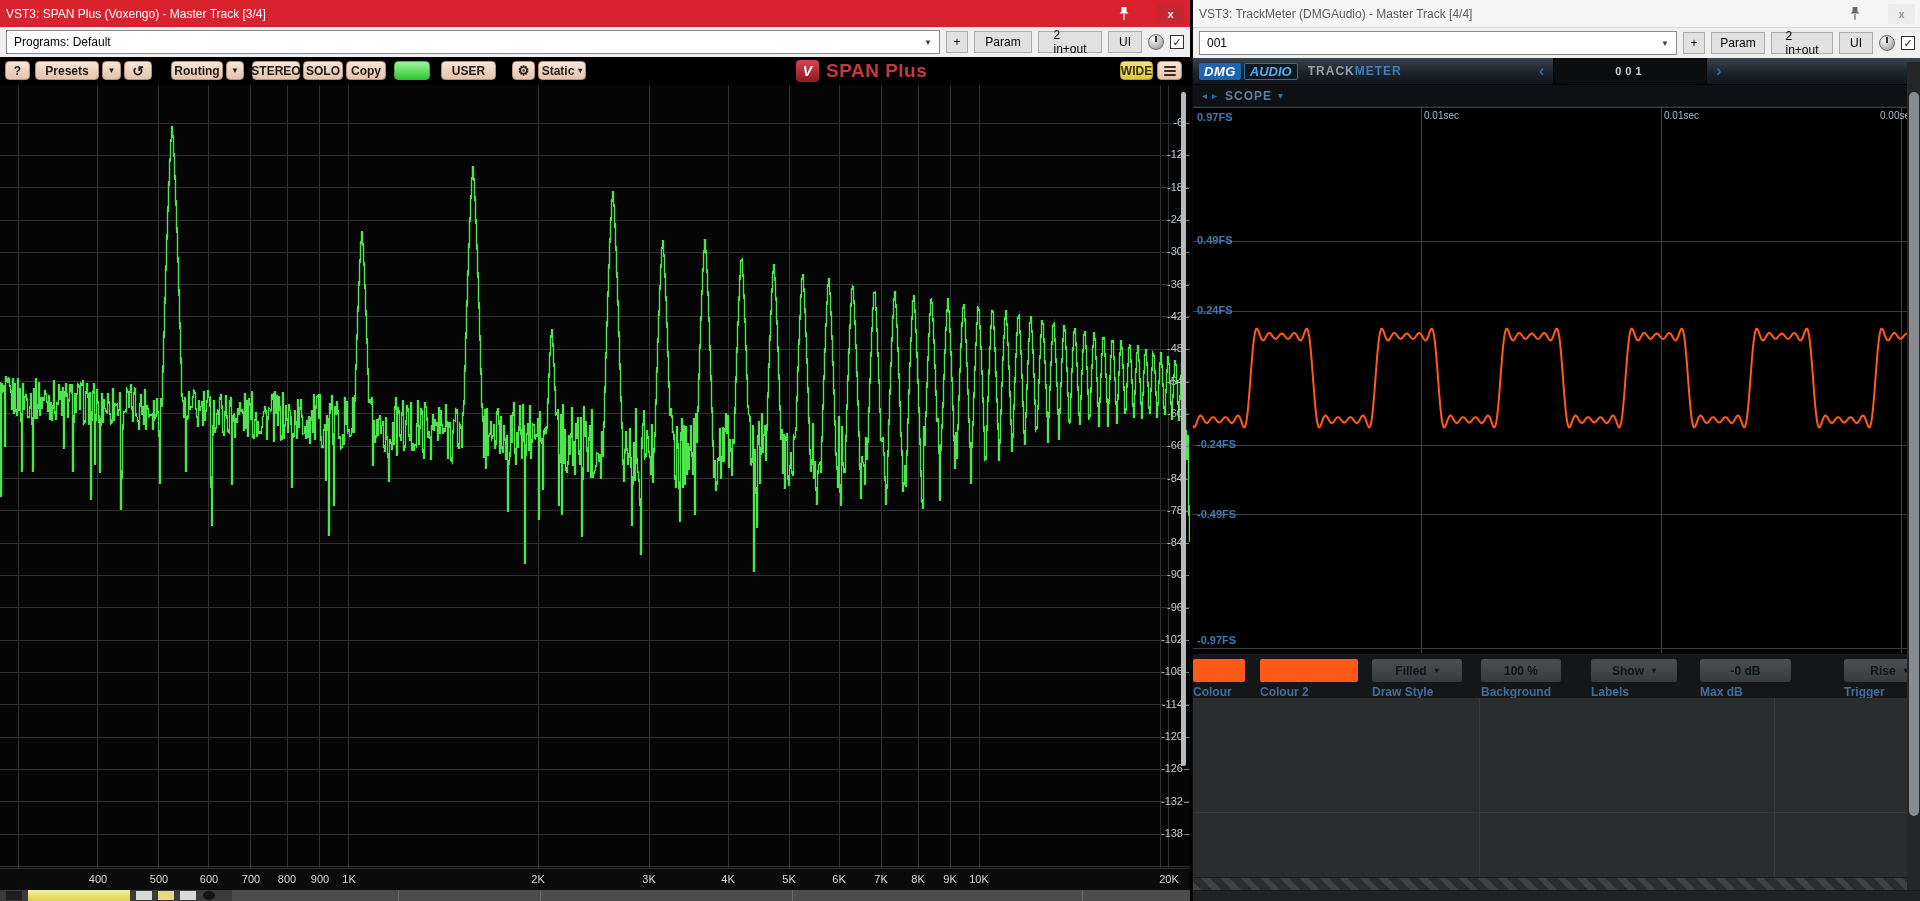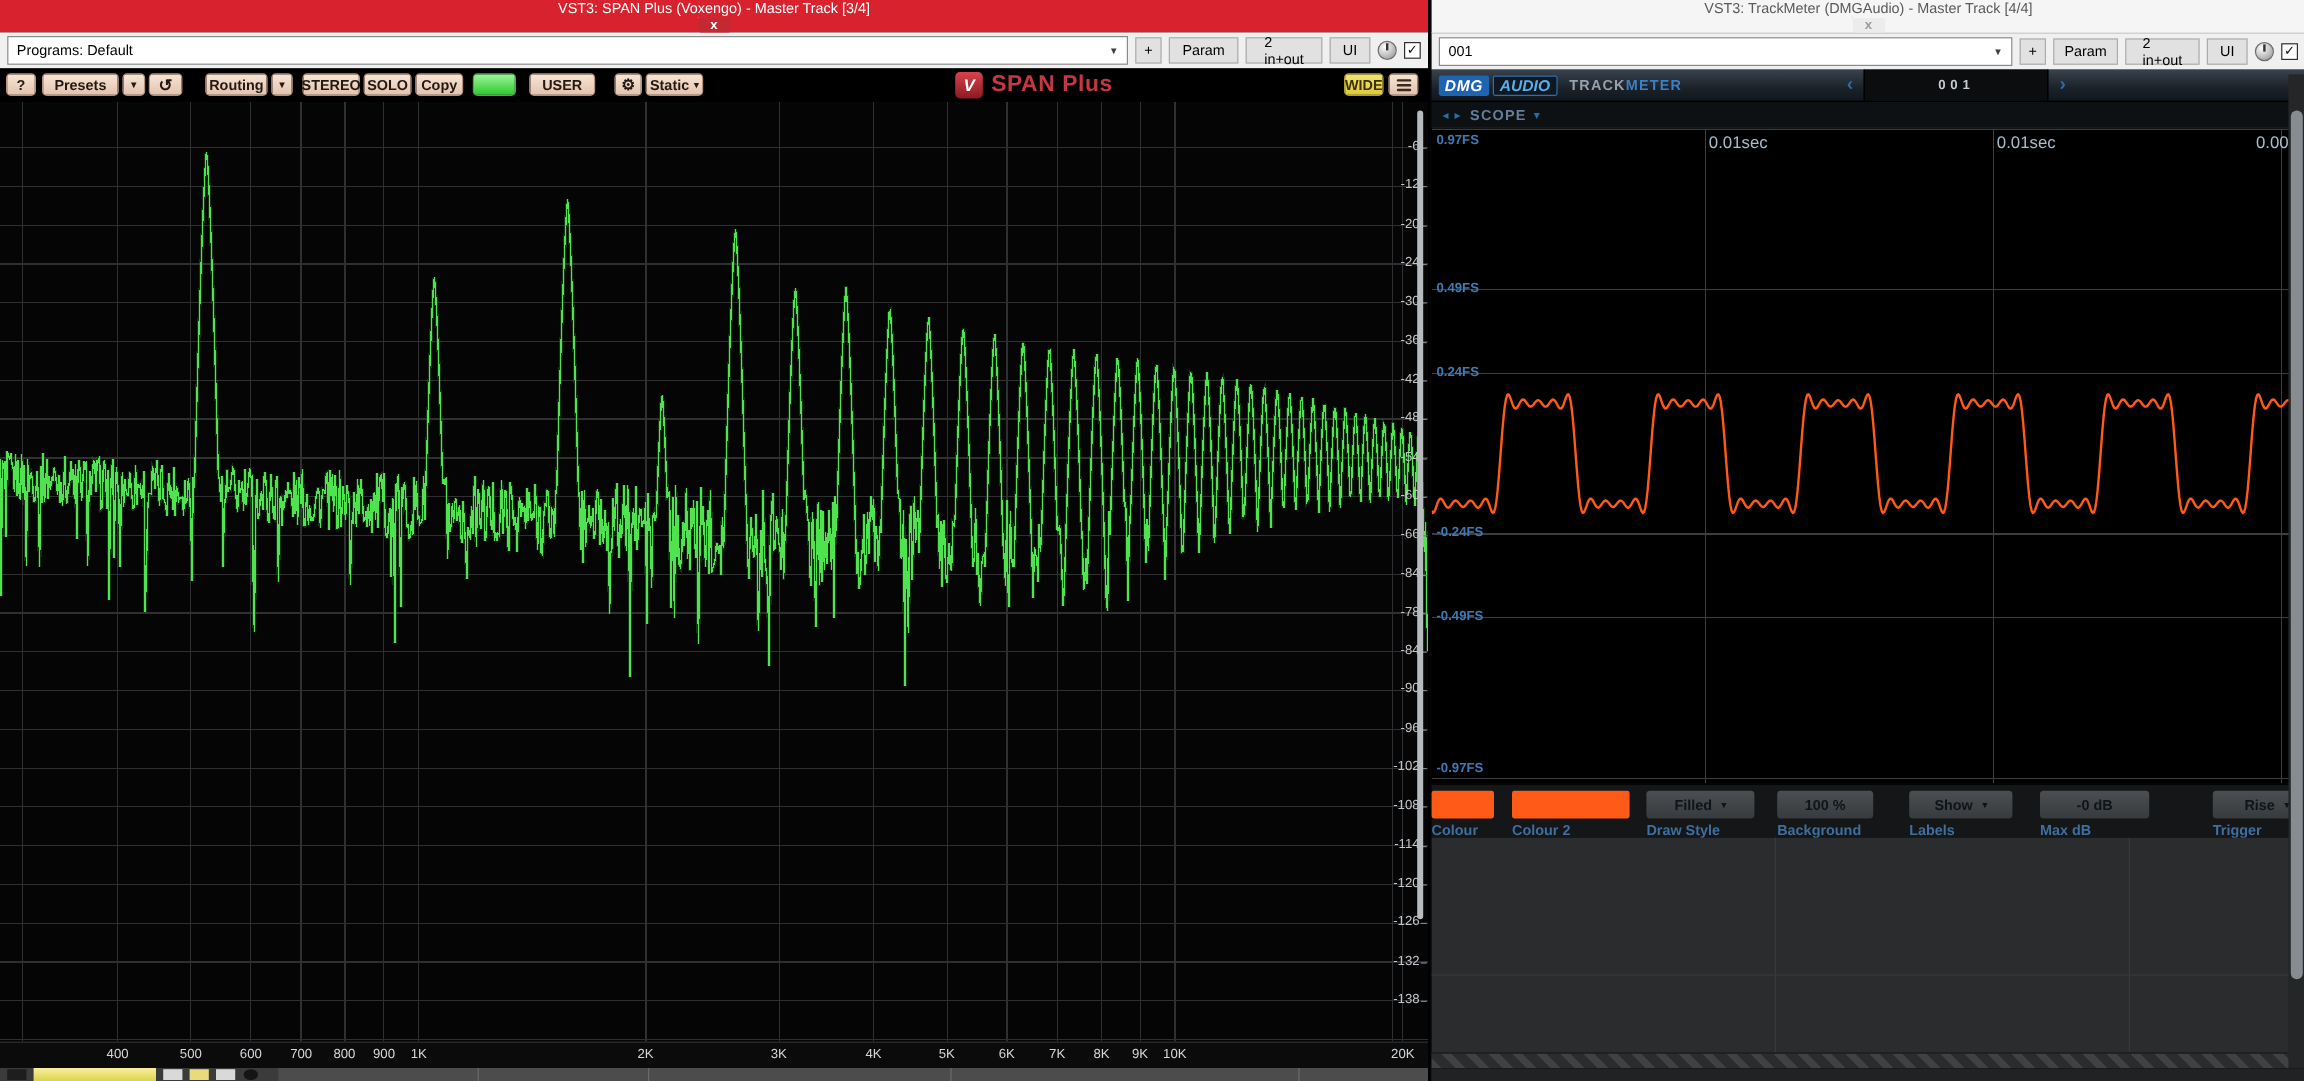--- a/index.html
+++ b/index.html
@@ -3,21 +3,21 @@
 <meta charset="utf-8">
 <style>
   html,body{margin:0;padding:0;background:#000;}
   body{width:1920px;height:901px;overflow:hidden;font-family:"Liberation Sans",sans-serif;-webkit-font-smoothing:antialiased;}
   .screen{position:relative;width:1920px;height:901px;background:#000;}
   .win{position:absolute;top:0;height:901px;}
   #span-win{left:0;width:1190px;}
   #tm-win{left:1192px;width:728px;border-left:1px solid #0a0a0a;}
 
   
-  .titlebar{height:27px;display:flex;align-items:center;padding:0 6px;font-size:12px;flex-direction:column;}
+  .titlebar{height:27px;display:flex;align-items:center;padding:0 6px;font-size:12px;}
   .titlebar.red{background:#d8232f;color:#fff;}
   .titlebar.light{background:#f5f5f5;color:#5a5a5a;border-bottom:1px solid #d8d8d8;}
   .tb-spacer{flex:1;}
   .pin{width:14px;height:15px;margin-right:26px;}
   .closebtn{width:27px;height:20px;border-radius:2px;display:flex;align-items:center;justify-content:center;font-size:11px;font-weight:700;cursor:default;}
   .closebtn.red{background:#c32833;color:#fff;}
   .closebtn.gray{background:#ececec;color:#9a9a9a;}
 
   
   .hostrow{height:30px;background:#f0f0f0;display:flex;align-items:center;padding:0 6px;gap:6px;}
@@ -73,21 +73,21 @@
 
   .scope-tab{height:22px;background:#0e1113;display:flex;align-items:center;padding-left:9px;gap:6px;border-bottom:1px solid #1c1e20;box-sizing:border-box;}
   .scope-tab .arrows{color:#2a6da8;font-size:10px;letter-spacing:2px;}
   .scope-tab .lbl{color:#637f9d;font-size:12px;font-weight:700;letter-spacing:1px;}
   .scope-tab .crt{color:#2a6da8;font-size:10px;}
 
   
   #scope{position:relative;width:728px;height:546px;background:#000;overflow:hidden;}
   #scope-svg{position:absolute;left:0;top:0;}
   .fs-label{position:absolute;left:4px;font-size:11px;font-weight:700;color:#3f7ab3;}
-  .time-label{position:absolute;top:3px;font-size:14px;color:#a9bccb;}
+  .time-label{position:absolute;top:3px;font-size:10px;color:#a9bccb;}
 
   
   .scope-controls{position:relative;height:45px;background:#141617;border-top:1px solid #000;box-sizing:border-box;}
   .ctl{position:absolute;top:5px;text-align:left;}
   .ctl .swatch{height:23px;background:#ff5a17;border-radius:2px;}
   .ctl .cbtn{height:23px;background:linear-gradient(#4c4f51,#383b3d);border-radius:3px;color:#0e141a;font-weight:700;font-size:12px;display:flex;align-items:center;justify-content:center;gap:8px;}
   .ctl .cbtn .crt{font-size:8px;}
   .ctl .clabel{margin-top:3px;font-size:12px;font-weight:700;color:#3e6f9e;}
 
   
@@ -205,21 +205,21 @@
             <line x1="0" y1="749.0" x2="1190" y2="749.0"></line>
             <line x1="0" y1="781.3" x2="1190" y2="781.3"></line>
             <line x1="1160.5" y1="0" x2="1160.5" y2="783"></line>
           </g>
           <path d="M0 297.5L1 412.0L2 298.5L3 305.9L4 299.6L5 362.3L6 290.9L7 293.8L8 298.0L9 292.6L10 301.3L11 305.6L12 324.9L13 293.4L14 328.7L15 298.1L16 326.6L17 331.3L18 293.4L19 325.7L20 302.9L21 329.9L22 386.6L23 297.8L24 324.9L25 311.8L26 309.6L27 313.8L28 332.8L29 332.7L30 322.6L31 307.8L32 333.7L33 387.3L34 303.2L35 334.0L36 292.8L37 333.7L38 322.6L39 297.5L40 330.5L41 311.6L42 323.6L43 312.2L44 315.8L45 304.7L46 308.7L47 316.9L48 327.2L49 310.5L50 334.5L51 316.7L52 336.4L53 323.2L54 295.1L55 328.8L56 334.5L57 318.1L58 319.0L59 299.1L60 314.6L61 306.2L62 331.0L63 301.8L64 363.9L65 307.3L66 298.4L67 309.3L68 332.5L69 315.8L70 299.0L71 306.5L72 299.4L73 386.6L74 332.8L75 307.9L76 327.5L77 308.8L78 299.2L79 300.7L80 325.2L81 298.8L82 300.0L83 295.5L84 339.1L85 338.1L86 306.6L87 298.3L88 309.5L89 339.5L90 307.0L91 415.1L92 328.9L93 307.1L94 297.8L95 380.3L96 332.7L97 304.3L98 317.4L99 331.1L100 387.8L101 335.7L102 308.2L103 337.8L104 314.5L105 323.8L106 327.1L107 327.7L108 308.0L109 317.2L110 329.2L111 338.7L112 337.8L113 302.7L114 336.0L115 318.5L116 320.7L117 319.0L118 330.9L119 325.9L120 307.3L121 425.4L122 390.5L123 341.1L124 326.6L125 326.2L126 326.7L127 304.3L128 306.3L129 322.8L130 306.5L131 298.8L132 322.9L133 336.8L134 307.4L135 302.6L136 330.7L137 332.0L138 335.4L139 344.6L140 319.6L141 308.9L142 330.2L143 320.9L144 339.9L145 304.4L146 345.3L147 320.4L148 323.8L149 331.9L150 329.6L151 330.3L152 329.4L153 344.6L154 314.9L155 333.5L156 331.8L157 313.2L158 327.1L159 346.6L160 399.0L161 312.9L162 321.7L163 284.9L164 249.5L165 215.6L166 183.4L167 152.9L168 124.5L169 98.4L170 75.0L171 55.3L172 41.5L173 50.8L174 69.3L175 91.7L176 117.1L177 145.0L178 174.9L179 206.7L180 240.2L181 275.1L182 311.5L183 315.4L184 333.1L185 312.0L186 387.1L187 330.6L188 334.4L189 306.3L190 324.9L191 321.1L192 322.2L193 312.3L194 305.2L195 307.3L196 324.0L197 331.8L198 342.0L199 314.9L200 325.5L201 321.6L202 315.7L203 340.5L204 305.6L205 335.5L206 325.8L207 316.6L208 305.1L209 312.4L210 312.0L211 398.6L212 441.4L213 343.2L214 314.6L215 347.6L216 343.5L217 328.8L218 324.6L219 340.0L220 312.9L221 308.8L222 321.4L223 348.0L224 350.5L225 328.6L226 309.7L227 332.1L228 346.6L229 347.7L230 316.0L231 311.7L232 399.9L233 330.8L234 329.4L235 353.0L236 332.9L237 337.9L238 323.1L239 330.3L240 316.9L241 326.2L242 324.7L243 326.8L244 345.8L245 308.3L246 343.5L247 315.0L248 352.4L249 312.8L250 319.1L251 334.7L252 306.1L253 352.7L254 353.1L255 334.5L256 327.1L257 352.4L258 335.8L259 349.3L260 346.1L261 349.2L262 342.8L263 331.2L264 326.5L265 321.4L266 325.6L267 355.2L268 332.6L269 323.2L270 324.0L271 326.4L272 309.8L273 308.9L274 356.9L275 306.4L276 328.6L277 310.0L278 341.4L279 310.8L280 321.9L281 355.0L282 354.8L283 306.8L284 354.3L285 341.2L286 320.2L287 333.9L288 348.2L289 319.5L290 325.6L291 331.9L292 402.8L293 348.5L294 351.7L295 325.3L296 337.6L297 353.9L298 314.4L299 343.2L300 323.1L301 314.1L302 331.0L303 349.0L304 348.6L305 340.9L306 354.2L307 334.7L308 352.9L309 331.2L310 359.2L311 333.1L312 324.9L313 348.3L314 309.3L315 354.7L316 321.0L317 311.6L318 310.5L319 333.6L320 309.1L321 354.9L322 362.8L323 362.6L324 344.7L325 338.7L326 395.6L327 329.9L328 332.9L329 450.9L330 318.0L331 324.9L332 309.7L333 352.0L334 420.9L335 320.8L336 330.4L337 316.4L338 325.8L339 353.2L340 352.5L341 363.5L342 362.2L343 348.9L344 360.4L345 312.4L346 339.9L347 316.2L348 346.8L349 345.0L350 351.6L351 350.3L352 347.3L353 311.8L354 348.0L355 314.4L356 282.5L357 252.4L358 224.3L359 198.7L360 176.0L361 157.1L362 146.0L363 159.0L364 178.3L365 201.4L366 227.3L367 255.6L368 285.9L369 318.0L370 314.1L371 319.1L372 312.4L373 380.9L374 334.6L375 357.9L376 352.0L377 334.3L378 350.5L379 333.5L380 330.5L381 349.2L382 340.4L383 336.0L384 362.8L385 367.3L386 332.4L387 353.0L388 369.6L389 397.4L390 354.1L391 357.7L392 364.6L393 336.7L394 359.6L395 322.2L396 312.1L397 370.7L398 322.5L399 325.8L400 351.3L401 355.7L402 328.4L403 314.8L404 365.9L405 363.1L406 337.2L407 320.0L408 323.8L409 351.1L410 356.3L411 317.0L412 365.8L413 358.4L414 365.7L415 359.7L416 361.0L417 340.4L418 315.2L419 360.3L420 342.6L421 323.2L422 325.4L423 367.3L424 374.0L425 316.7L426 321.4L427 333.3L428 353.3L429 346.3L430 351.7L431 375.1L432 341.5L433 328.9L434 345.9L435 334.0L436 341.2L437 336.8L438 355.8L439 321.9L440 349.0L441 325.2L442 340.5L443 349.1L444 344.1L445 346.7L446 318.6L447 337.9L448 373.7L449 337.6L450 337.9L451 375.7L452 377.0L453 346.7L454 335.2L455 336.1L456 323.9L457 324.6L458 361.7L459 363.7L460 339.7L461 341.6L462 362.6L463 328.3L464 319.6L465 284.4L466 250.8L467 218.8L468 188.6L469 160.5L470 134.8L471 112.0L472 93.0L473 81.2L474 93.8L475 113.0L476 136.0L477 161.8L478 190.0L479 220.3L480 252.3L481 286.1L482 321.3L483 332.2L484 373.2L485 324.3L486 384.2L487 323.4L488 371.0L489 350.2L490 349.7L491 335.9L492 354.1L493 352.1L494 338.7L495 363.8L496 359.1L497 326.9L498 322.9L499 335.8L500 369.2L501 331.1L502 363.8L503 368.1L504 339.7L505 353.7L506 374.5L507 349.9L508 426.5L509 375.5L510 371.8L511 330.4L512 357.6L513 328.6L514 317.4L515 367.1L516 379.6L517 347.3L518 363.3L519 344.0L520 319.6L521 346.2L522 373.9L523 319.1L524 341.6L525 478.8L526 360.7L527 349.1L528 338.2L529 365.6L530 320.3L531 373.6L532 356.5L533 339.3L534 339.7L535 354.4L536 349.6L537 351.8L538 333.0L539 434.9L540 326.2L541 357.4L542 353.5L543 404.7L544 345.5L545 343.0L546 349.4L547 343.8L548 316.2L549 291.1L550 269.0L551 251.1L552 244.5L553 259.3L554 279.4L555 303.1L556 329.5L557 328.6L558 324.1L559 421.3L560 374.7L561 328.8L562 430.0L563 319.2L564 379.0L565 344.3L566 385.3L567 387.6L568 379.5L569 350.4L570 369.6L571 351.8L572 321.9L573 380.8L574 356.5L575 390.4L576 338.5L577 354.3L578 331.7L579 368.7L580 380.1L581 332.2L582 451.5L583 389.9L584 321.0L585 352.3L586 336.5L587 364.5L588 387.2L589 353.3L590 340.2L591 393.2L592 323.7L593 392.7L594 388.3L595 385.3L596 381.3L597 368.1L598 368.5L599 376.8L600 369.5L601 394.0L602 346.1L603 371.7L604 339.6L605 304.6L606 271.2L607 239.4L608 209.5L609 181.6L610 156.2L611 133.8L612 115.4L613 106.2L614 120.1L615 139.8L616 163.1L617 189.3L618 217.7L619 248.2L620 280.5L621 314.3L622 339.0L623 377.4L624 397.1L625 366.9L626 346.1L627 364.2L628 380.1L629 371.7L630 343.2L631 375.2L632 440.7L633 396.2L634 356.8L635 395.9L636 323.0L637 377.6L638 387.0L639 394.7L640 414.9L641 470.1L642 353.5L643 340.2L644 325.5L645 372.9L646 371.5L647 345.0L648 352.2L649 367.4L650 371.4L651 389.6L652 339.2L653 397.9L654 365.0L655 350.6L656 317.2L657 285.6L658 255.8L659 228.1L660 202.9L661 180.8L662 162.7L663 155.4L664 169.8L665 189.9L666 213.4L667 239.8L668 268.4L669 299.0L670 331.4L671 323.1L672 331.2L673 347.7L674 349.8L675 394.5L676 403.2L677 341.5L678 359.8L679 399.4L680 437.1L681 348.5L682 333.3L683 402.9L684 339.9L685 400.2L686 340.7L687 390.1L688 358.4L689 385.3L690 364.2L691 339.9L692 370.0L693 389.7L694 333.3L695 429.6L696 328.5L697 357.8L698 324.2L699 292.2L700 262.0L701 233.8L702 208.0L703 185.2L704 166.1L705 153.8L706 166.2L707 185.3L708 208.2L709 234.0L710 262.1L711 292.3L712 324.4L713 358.0L714 393.2L715 374.9L716 406.0L717 399.1L718 373.1L719 376.2L720 343.1L721 394.3L722 375.4L723 342.0L724 376.7L725 344.9L726 328.5L727 348.6L728 330.5L729 383.2L730 353.7L731 363.8L732 390.5L733 353.7L734 359.2L735 326.2L736 295.0L737 265.6L738 238.5L739 213.9L740 192.5L741 175.6L742 174.0L743 190.1L744 211.0L745 235.2L746 262.1L747 291.2L748 322.2L749 329.9L750 331.7L751 380.4L752 377.6L753 340.3L754 486.8L755 363.9L756 404.9L757 442.5L758 351.7L759 336.3L760 398.7L761 367.2L762 328.4L763 367.8L764 349.8L765 340.0L766 375.9L767 342.5L768 310.8L769 280.9L770 253.2L771 227.9L772 205.6L773 187.4L774 179.3L775 193.5L776 213.4L777 236.9L778 263.1L779 291.7L780 322.2L781 354.6L782 343.6L783 389.3L784 349.0L785 404.4L786 351.6L787 348.3L788 394.0L789 401.0L790 381.9L791 367.3L792 388.4L793 390.7L794 351.1L795 352.7L796 345.8L797 314.3L798 284.8L799 257.4L800 232.5L801 210.7L802 193.3L803 188.9L804 204.3L805 224.8L806 248.7L807 275.3L808 304.2L809 335.0L810 367.2L811 387.1L812 379.2L813 338.3L814 394.0L815 375.9L816 404.1L817 419.8L818 386.2L819 378.9L820 377.0L821 387.7L822 354.4L823 322.8L824 293.0L825 265.4L826 240.2L827 218.1L828 200.1L829 193.2L830 207.9L831 228.0L832 251.6L833 278.0L834 306.6L835 337.3L836 369.7L837 382.7L838 403.1L839 331.5L840 406.4L841 420.5L842 340.8L843 380.2L844 387.2L845 387.2L846 354.2L847 322.8L848 293.4L849 266.2L850 241.5L851 220.0L852 203.0L853 200.6L854 216.4L855 237.2L856 261.4L857 288.1L858 317.2L859 348.1L860 380.8L861 413.7L862 370.6L863 377.7L864 379.4L865 400.2L866 351.6L867 374.8L868 356.9L869 325.8L870 296.5L871 269.5L872 245.0L873 223.8L874 207.3L875 207.0L876 223.3L877 244.5L878 268.8L879 295.8L880 325.0L881 356.1L882 357.0L883 352.4L884 368.0L885 393.3L886 419.9L887 402.5L888 369.1L889 337.4L890 307.6L891 279.9L892 254.6L893 232.4L894 214.2L895 206.3L896 220.6L897 240.6L898 264.1L899 290.3L900 318.9L901 349.5L902 366.3L903 406.9L904 398.8L905 379.8L906 401.5L907 368.3L908 336.8L909 307.2L910 279.7L911 254.8L912 232.9L913 215.3L914 210.1L915 225.3L916 245.6L917 269.5L918 296.0L919 324.8L920 355.6L921 388.1L922 416.8L923 424.3L924 341.2L925 360.5L926 329.6L927 300.7L928 274.0L929 249.9L930 229.3L931 213.6L932 216.9L933 234.2L934 255.8L935 280.6L936 307.9L937 337.3L938 333.5L939 363.2L940 416.1L941 361.2L942 341.9L943 320.5L944 292.4L945 266.7L946 243.9L947 224.9L948 213.2L949 225.8L950 245.0L951 268.0L952 293.9L953 322.1L954 352.3L955 384.4L956 347.2L957 374.0L958 342.6L959 313.2L960 285.9L961 261.1L962 239.5L963 222.3L964 219.0L965 234.7L966 255.4L967 279.4L968 306.1L969 335.1L970 358.8L971 398.7L972 359.8L973 339.5L974 310.4L975 283.5L976 259.3L977 238.4L978 222.4L979 224.2L980 241.1L981 262.5L982 287.1L983 314.3L984 343.6L985 374.9L986 374.6L987 343.5L988 314.4L989 287.4L990 263.1L991 242.0L992 225.7L993 226.3L994 242.9L995 264.1L996 288.6L997 315.7L998 340.6L999 376.1L1000 357.2L1001 327.3L1002 299.5L1003 274.2L1004 251.8L1005 233.5L1006 224.9L1007 238.9L1008 258.7L1009 282.2L1010 308.3L1011 336.8L1012 367.4L1013 351.9L1014 322.6L1015 295.4L1016 270.7L1017 249.3L1018 232.4L1019 230.4L1020 246.4L1021 267.2L1022 291.4L1023 318.3L1024 347.3L1025 359.9L1026 330.2L1027 302.6L1028 277.5L1029 255.4L1030 237.6L1031 231.1L1032 245.9L1033 266.1L1034 289.8L1035 316.2L1036 344.9L1037 343.3L1038 323.1L1039 296.3L1040 272.2L1041 251.4L1042 235.5L1043 238.1L1044 255.1L1045 276.6L1046 301.3L1047 328.5L1048 357.9L1049 330.8L1050 303.6L1051 278.9L1052 257.5L1053 240.5L1054 238.4L1055 254.4L1056 275.2L1057 299.4L1058 326.2L1059 355.0L1060 326.2L1061 299.6L1062 275.7L1063 255.3L1064 240.0L1065 244.6L1066 262.1L1067 283.9L1068 308.8L1069 336.2L1070 338.3L1071 310.9L1072 286.1L1073 264.4L1074 247.0L1075 242.9L1076 258.4L1077 278.9L1078 302.9L1079 329.5L1080 339.8L1081 312.5L1082 287.8L1083 266.2L1084 249.1L1085 246.1L1086 261.8L1087 282.5L1088 306.6L1089 333.3L1090 331.6L1091 305.2L1092 281.6L1093 261.6L1094 247.0L1095 254.1L1096 272.1L1097 294.3L1098 319.5L1099 342.2L1100 315.1L1101 290.7L1102 269.5L1103 253.0L1104 252.8L1105 269.2L1106 290.4L1107 314.7L1108 341.7L1109 317.3L1110 292.9L1111 271.8L1112 255.4L1113 255.8L1114 272.3L1115 293.5L1116 318.0L1117 338.5L1118 312.2L1119 288.8L1120 268.9L1121 254.7L1122 262.9L1123 281.1L1124 303.4L1125 328.7L1126 325.8L1127 301.1L1128 279.5L1129 262.4L1130 259.6L1131 275.4L1132 296.2L1133 320.3L1134 333.1L1135 307.9L1136 285.7L1137 267.7L1138 260.4L1139 274.9L1140 295.0L1141 318.5L1142 334.1L1143 309.1L1144 287.2L1145 269.4L1146 263.7L1147 278.7L1148 299.0L1149 322.8L1150 329.4L1151 305.2L1152 284.3L1153 268.2L1154 269.9L1155 286.8L1156 308.2L1157 332.8L1158 319.7L1159 297.0L1160 278.2L1161 267.2L1162 280.3L1163 299.7L1164 322.8L1165 329.9L1166 306.2L1167 286.1L1168 271.4L1169 278.1L1170 296.1L1171 318.1L1172 335.4L1173 311.4L1174 290.8L1175 275.3L1176 279.2L1177 296.5L1178 318.2L1179 336.4L1180 312.6L1181 292.3L1182 277.3L1183 282.8L1184 300.5L1185 322.4L1186 347.5L1187 375.0L1188 350.3L1189 427.9L1190 457.3" fill="none" stroke="#1e6f1e" stroke-width="3" opacity="0.45"></path>
           <path d="M0 297.5L1 412.0L2 298.5L3 305.9L4 299.6L5 362.3L6 290.9L7 293.8L8 298.0L9 292.6L10 301.3L11 305.6L12 324.9L13 293.4L14 328.7L15 298.1L16 326.6L17 331.3L18 293.4L19 325.7L20 302.9L21 329.9L22 386.6L23 297.8L24 324.9L25 311.8L26 309.6L27 313.8L28 332.8L29 332.7L30 322.6L31 307.8L32 333.7L33 387.3L34 303.2L35 334.0L36 292.8L37 333.7L38 322.6L39 297.5L40 330.5L41 311.6L42 323.6L43 312.2L44 315.8L45 304.7L46 308.7L47 316.9L48 327.2L49 310.5L50 334.5L51 316.7L52 336.4L53 323.2L54 295.1L55 328.8L56 334.5L57 318.1L58 319.0L59 299.1L60 314.6L61 306.2L62 331.0L63 301.8L64 363.9L65 307.3L66 298.4L67 309.3L68 332.5L69 315.8L70 299.0L71 306.5L72 299.4L73 386.6L74 332.8L75 307.9L76 327.5L77 308.8L78 299.2L79 300.7L80 325.2L81 298.8L82 300.0L83 295.5L84 339.1L85 338.1L86 306.6L87 298.3L88 309.5L89 339.5L90 307.0L91 415.1L92 328.9L93 307.1L94 297.8L95 380.3L96 332.7L97 304.3L98 317.4L99 331.1L100 387.8L101 335.7L102 308.2L103 337.8L104 314.5L105 323.8L106 327.1L107 327.7L108 308.0L109 317.2L110 329.2L111 338.7L112 337.8L113 302.7L114 336.0L115 318.5L116 320.7L117 319.0L118 330.9L119 325.9L120 307.3L121 425.4L122 390.5L123 341.1L124 326.6L125 326.2L126 326.7L127 304.3L128 306.3L129 322.8L130 306.5L131 298.8L132 322.9L133 336.8L134 307.4L135 302.6L136 330.7L137 332.0L138 335.4L139 344.6L140 319.6L141 308.9L142 330.2L143 320.9L144 339.9L145 304.4L146 345.3L147 320.4L148 323.8L149 331.9L150 329.6L151 330.3L152 329.4L153 344.6L154 314.9L155 333.5L156 331.8L157 313.2L158 327.1L159 346.6L160 399.0L161 312.9L162 321.7L163 284.9L164 249.5L165 215.6L166 183.4L167 152.9L168 124.5L169 98.4L170 75.0L171 55.3L172 41.5L173 50.8L174 69.3L175 91.7L176 117.1L177 145.0L178 174.9L179 206.7L180 240.2L181 275.1L182 311.5L183 315.4L184 333.1L185 312.0L186 387.1L187 330.6L188 334.4L189 306.3L190 324.9L191 321.1L192 322.2L193 312.3L194 305.2L195 307.3L196 324.0L197 331.8L198 342.0L199 314.9L200 325.5L201 321.6L202 315.7L203 340.5L204 305.6L205 335.5L206 325.8L207 316.6L208 305.1L209 312.4L210 312.0L211 398.6L212 441.4L213 343.2L214 314.6L215 347.6L216 343.5L217 328.8L218 324.6L219 340.0L220 312.9L221 308.8L222 321.4L223 348.0L224 350.5L225 328.6L226 309.7L227 332.1L228 346.6L229 347.7L230 316.0L231 311.7L232 399.9L233 330.8L234 329.4L235 353.0L236 332.9L237 337.9L238 323.1L239 330.3L240 316.9L241 326.2L242 324.7L243 326.8L244 345.8L245 308.3L246 343.5L247 315.0L248 352.4L249 312.8L250 319.1L251 334.7L252 306.1L253 352.7L254 353.1L255 334.5L256 327.1L257 352.4L258 335.8L259 349.3L260 346.1L261 349.2L262 342.8L263 331.2L264 326.5L265 321.4L266 325.6L267 355.2L268 332.6L269 323.2L270 324.0L271 326.4L272 309.8L273 308.9L274 356.9L275 306.4L276 328.6L277 310.0L278 341.4L279 310.8L280 321.9L281 355.0L282 354.8L283 306.8L284 354.3L285 341.2L286 320.2L287 333.9L288 348.2L289 319.5L290 325.6L291 331.9L292 402.8L293 348.5L294 351.7L295 325.3L296 337.6L297 353.9L298 314.4L299 343.2L300 323.1L301 314.1L302 331.0L303 349.0L304 348.6L305 340.9L306 354.2L307 334.7L308 352.9L309 331.2L310 359.2L311 333.1L312 324.9L313 348.3L314 309.3L315 354.7L316 321.0L317 311.6L318 310.5L319 333.6L320 309.1L321 354.9L322 362.8L323 362.6L324 344.7L325 338.7L326 395.6L327 329.9L328 332.9L329 450.9L330 318.0L331 324.9L332 309.7L333 352.0L334 420.9L335 320.8L336 330.4L337 316.4L338 325.8L339 353.2L340 352.5L341 363.5L342 362.2L343 348.9L344 360.4L345 312.4L346 339.9L347 316.2L348 346.8L349 345.0L350 351.6L351 350.3L352 347.3L353 311.8L354 348.0L355 314.4L356 282.5L357 252.4L358 224.3L359 198.7L360 176.0L361 157.1L362 146.0L363 159.0L364 178.3L365 201.4L366 227.3L367 255.6L368 285.9L369 318.0L370 314.1L371 319.1L372 312.4L373 380.9L374 334.6L375 357.9L376 352.0L377 334.3L378 350.5L379 333.5L380 330.5L381 349.2L382 340.4L383 336.0L384 362.8L385 367.3L386 332.4L387 353.0L388 369.6L389 397.4L390 354.1L391 357.7L392 364.6L393 336.7L394 359.6L395 322.2L396 312.1L397 370.7L398 322.5L399 325.8L400 351.3L401 355.7L402 328.4L403 314.8L404 365.9L405 363.1L406 337.2L407 320.0L408 323.8L409 351.1L410 356.3L411 317.0L412 365.8L413 358.4L414 365.7L415 359.7L416 361.0L417 340.4L418 315.2L419 360.3L420 342.6L421 323.2L422 325.4L423 367.3L424 374.0L425 316.7L426 321.4L427 333.3L428 353.3L429 346.3L430 351.7L431 375.1L432 341.5L433 328.9L434 345.9L435 334.0L436 341.2L437 336.8L438 355.8L439 321.9L440 349.0L441 325.2L442 340.5L443 349.1L444 344.1L445 346.7L446 318.6L447 337.9L448 373.7L449 337.6L450 337.9L451 375.7L452 377.0L453 346.7L454 335.2L455 336.1L456 323.9L457 324.6L458 361.7L459 363.7L460 339.7L461 341.6L462 362.6L463 328.3L464 319.6L465 284.4L466 250.8L467 218.8L468 188.6L469 160.5L470 134.8L471 112.0L472 93.0L473 81.2L474 93.8L475 113.0L476 136.0L477 161.8L478 190.0L479 220.3L480 252.3L481 286.1L482 321.3L483 332.2L484 373.2L485 324.3L486 384.2L487 323.4L488 371.0L489 350.2L490 349.7L491 335.9L492 354.1L493 352.1L494 338.7L495 363.8L496 359.1L497 326.9L498 322.9L499 335.8L500 369.2L501 331.1L502 363.8L503 368.1L504 339.7L505 353.7L506 374.5L507 349.9L508 426.5L509 375.5L510 371.8L511 330.4L512 357.6L513 328.6L514 317.4L515 367.1L516 379.6L517 347.3L518 363.3L519 344.0L520 319.6L521 346.2L522 373.9L523 319.1L524 341.6L525 478.8L526 360.7L527 349.1L528 338.2L529 365.6L530 320.3L531 373.6L532 356.5L533 339.3L534 339.7L535 354.4L536 349.6L537 351.8L538 333.0L539 434.9L540 326.2L541 357.4L542 353.5L543 404.7L544 345.5L545 343.0L546 349.4L547 343.8L548 316.2L549 291.1L550 269.0L551 251.1L552 244.5L553 259.3L554 279.4L555 303.1L556 329.5L557 328.6L558 324.1L559 421.3L560 374.7L561 328.8L562 430.0L563 319.2L564 379.0L565 344.3L566 385.3L567 387.6L568 379.5L569 350.4L570 369.6L571 351.8L572 321.9L573 380.8L574 356.5L575 390.4L576 338.5L577 354.3L578 331.7L579 368.7L580 380.1L581 332.2L582 451.5L583 389.9L584 321.0L585 352.3L586 336.5L587 364.5L588 387.2L589 353.3L590 340.2L591 393.2L592 323.7L593 392.7L594 388.3L595 385.3L596 381.3L597 368.1L598 368.5L599 376.8L600 369.5L601 394.0L602 346.1L603 371.7L604 339.6L605 304.6L606 271.2L607 239.4L608 209.5L609 181.6L610 156.2L611 133.8L612 115.4L613 106.2L614 120.1L615 139.8L616 163.1L617 189.3L618 217.7L619 248.2L620 280.5L621 314.3L622 339.0L623 377.4L624 397.1L625 366.9L626 346.1L627 364.2L628 380.1L629 371.7L630 343.2L631 375.2L632 440.7L633 396.2L634 356.8L635 395.9L636 323.0L637 377.6L638 387.0L639 394.7L640 414.9L641 470.1L642 353.5L643 340.2L644 325.5L645 372.9L646 371.5L647 345.0L648 352.2L649 367.4L650 371.4L651 389.6L652 339.2L653 397.9L654 365.0L655 350.6L656 317.2L657 285.6L658 255.8L659 228.1L660 202.9L661 180.8L662 162.7L663 155.4L664 169.8L665 189.9L666 213.4L667 239.8L668 268.4L669 299.0L670 331.4L671 323.1L672 331.2L673 347.7L674 349.8L675 394.5L676 403.2L677 341.5L678 359.8L679 399.4L680 437.1L681 348.5L682 333.3L683 402.9L684 339.9L685 400.2L686 340.7L687 390.1L688 358.4L689 385.3L690 364.2L691 339.9L692 370.0L693 389.7L694 333.3L695 429.6L696 328.5L697 357.8L698 324.2L699 292.2L700 262.0L701 233.8L702 208.0L703 185.2L704 166.1L705 153.8L706 166.2L707 185.3L708 208.2L709 234.0L710 262.1L711 292.3L712 324.4L713 358.0L714 393.2L715 374.9L716 406.0L717 399.1L718 373.1L719 376.2L720 343.1L721 394.3L722 375.4L723 342.0L724 376.7L725 344.9L726 328.5L727 348.6L728 330.5L729 383.2L730 353.7L731 363.8L732 390.5L733 353.7L734 359.2L735 326.2L736 295.0L737 265.6L738 238.5L739 213.9L740 192.5L741 175.6L742 174.0L743 190.1L744 211.0L745 235.2L746 262.1L747 291.2L748 322.2L749 329.9L750 331.7L751 380.4L752 377.6L753 340.3L754 486.8L755 363.9L756 404.9L757 442.5L758 351.7L759 336.3L760 398.7L761 367.2L762 328.4L763 367.8L764 349.8L765 340.0L766 375.9L767 342.5L768 310.8L769 280.9L770 253.2L771 227.9L772 205.6L773 187.4L774 179.3L775 193.5L776 213.4L777 236.9L778 263.1L779 291.7L780 322.2L781 354.6L782 343.6L783 389.3L784 349.0L785 404.4L786 351.6L787 348.3L788 394.0L789 401.0L790 381.9L791 367.3L792 388.4L793 390.7L794 351.1L795 352.7L796 345.8L797 314.3L798 284.8L799 257.4L800 232.5L801 210.7L802 193.3L803 188.9L804 204.3L805 224.8L806 248.7L807 275.3L808 304.2L809 335.0L810 367.2L811 387.1L812 379.2L813 338.3L814 394.0L815 375.9L816 404.1L817 419.8L818 386.2L819 378.9L820 377.0L821 387.7L822 354.4L823 322.8L824 293.0L825 265.4L826 240.2L827 218.1L828 200.1L829 193.2L830 207.9L831 228.0L832 251.6L833 278.0L834 306.6L835 337.3L836 369.7L837 382.7L838 403.1L839 331.5L840 406.4L841 420.5L842 340.8L843 380.2L844 387.2L845 387.2L846 354.2L847 322.8L848 293.4L849 266.2L850 241.5L851 220.0L852 203.0L853 200.6L854 216.4L855 237.2L856 261.4L857 288.1L858 317.2L859 348.1L860 380.8L861 413.7L862 370.6L863 377.7L864 379.4L865 400.2L866 351.6L867 374.8L868 356.9L869 325.8L870 296.5L871 269.5L872 245.0L873 223.8L874 207.3L875 207.0L876 223.3L877 244.5L878 268.8L879 295.8L880 325.0L881 356.1L882 357.0L883 352.4L884 368.0L885 393.3L886 419.9L887 402.5L888 369.1L889 337.4L890 307.6L891 279.9L892 254.6L893 232.4L894 214.2L895 206.3L896 220.6L897 240.6L898 264.1L899 290.3L900 318.9L901 349.5L902 366.3L903 406.9L904 398.8L905 379.8L906 401.5L907 368.3L908 336.8L909 307.2L910 279.7L911 254.8L912 232.9L913 215.3L914 210.1L915 225.3L916 245.6L917 269.5L918 296.0L919 324.8L920 355.6L921 388.1L922 416.8L923 424.3L924 341.2L925 360.5L926 329.6L927 300.7L928 274.0L929 249.9L930 229.3L931 213.6L932 216.9L933 234.2L934 255.8L935 280.6L936 307.9L937 337.3L938 333.5L939 363.2L940 416.1L941 361.2L942 341.9L943 320.5L944 292.4L945 266.7L946 243.9L947 224.9L948 213.2L949 225.8L950 245.0L951 268.0L952 293.9L953 322.1L954 352.3L955 384.4L956 347.2L957 374.0L958 342.6L959 313.2L960 285.9L961 261.1L962 239.5L963 222.3L964 219.0L965 234.7L966 255.4L967 279.4L968 306.1L969 335.1L970 358.8L971 398.7L972 359.8L973 339.5L974 310.4L975 283.5L976 259.3L977 238.4L978 222.4L979 224.2L980 241.1L981 262.5L982 287.1L983 314.3L984 343.6L985 374.9L986 374.6L987 343.5L988 314.4L989 287.4L990 263.1L991 242.0L992 225.7L993 226.3L994 242.9L995 264.1L996 288.6L997 315.7L998 340.6L999 376.1L1000 357.2L1001 327.3L1002 299.5L1003 274.2L1004 251.8L1005 233.5L1006 224.9L1007 238.9L1008 258.7L1009 282.2L1010 308.3L1011 336.8L1012 367.4L1013 351.9L1014 322.6L1015 295.4L1016 270.7L1017 249.3L1018 232.4L1019 230.4L1020 246.4L1021 267.2L1022 291.4L1023 318.3L1024 347.3L1025 359.9L1026 330.2L1027 302.6L1028 277.5L1029 255.4L1030 237.6L1031 231.1L1032 245.9L1033 266.1L1034 289.8L1035 316.2L1036 344.9L1037 343.3L1038 323.1L1039 296.3L1040 272.2L1041 251.4L1042 235.5L1043 238.1L1044 255.1L1045 276.6L1046 301.3L1047 328.5L1048 357.9L1049 330.8L1050 303.6L1051 278.9L1052 257.5L1053 240.5L1054 238.4L1055 254.4L1056 275.2L1057 299.4L1058 326.2L1059 355.0L1060 326.2L1061 299.6L1062 275.7L1063 255.3L1064 240.0L1065 244.6L1066 262.1L1067 283.9L1068 308.8L1069 336.2L1070 338.3L1071 310.9L1072 286.1L1073 264.4L1074 247.0L1075 242.9L1076 258.4L1077 278.9L1078 302.9L1079 329.5L1080 339.8L1081 312.5L1082 287.8L1083 266.2L1084 249.1L1085 246.1L1086 261.8L1087 282.5L1088 306.6L1089 333.3L1090 331.6L1091 305.2L1092 281.6L1093 261.6L1094 247.0L1095 254.1L1096 272.1L1097 294.3L1098 319.5L1099 342.2L1100 315.1L1101 290.7L1102 269.5L1103 253.0L1104 252.8L1105 269.2L1106 290.4L1107 314.7L1108 341.7L1109 317.3L1110 292.9L1111 271.8L1112 255.4L1113 255.8L1114 272.3L1115 293.5L1116 318.0L1117 338.5L1118 312.2L1119 288.8L1120 268.9L1121 254.7L1122 262.9L1123 281.1L1124 303.4L1125 328.7L1126 325.8L1127 301.1L1128 279.5L1129 262.4L1130 259.6L1131 275.4L1132 296.2L1133 320.3L1134 333.1L1135 307.9L1136 285.7L1137 267.7L1138 260.4L1139 274.9L1140 295.0L1141 318.5L1142 334.1L1143 309.1L1144 287.2L1145 269.4L1146 263.7L1147 278.7L1148 299.0L1149 322.8L1150 329.4L1151 305.2L1152 284.3L1153 268.2L1154 269.9L1155 286.8L1156 308.2L1157 332.8L1158 319.7L1159 297.0L1160 278.2L1161 267.2L1162 280.3L1163 299.7L1164 322.8L1165 329.9L1166 306.2L1167 286.1L1168 271.4L1169 278.1L1170 296.1L1171 318.1L1172 335.4L1173 311.4L1174 290.8L1175 275.3L1176 279.2L1177 296.5L1178 318.2L1179 336.4L1180 312.6L1181 292.3L1182 277.3L1183 282.8L1184 300.5L1185 322.4L1186 347.5L1187 375.0L1188 350.3L1189 427.9L1190 457.3" fill="none" stroke="#4fe44f" stroke-width="1.2"></path>
         </svg>
       <div id="db-labels">
           <div class="db-label" style="top: 31px;">-6</div>
           <div class="db-label" style="top: 63.319px;">-12</div>
-          <div class="db-label" style="top: 95.638px;">-20</div>
+          <div class="db-label" style="top: 95.638px;">-18</div>
           <div class="db-label" style="top: 127.957px;">-24</div>
           <div class="db-label" style="top: 160.276px;">-30</div>
           <div class="db-label" style="top: 192.595px;">-36</div>
           <div class="db-label" style="top: 224.914px;">-42</div>
           <div class="db-label" style="top: 257.233px;">-48</div>
           <div class="db-label" style="top: 289.552px;">-54</div>
           <div class="db-label" style="top: 321.871px;">-60</div>
           <div class="db-label" style="top: 354.19px;">-66</div>
           <div class="db-label" style="top: 386.509px;">-84</div>
           <div class="db-label" style="top: 418.828px;">-78</div>

